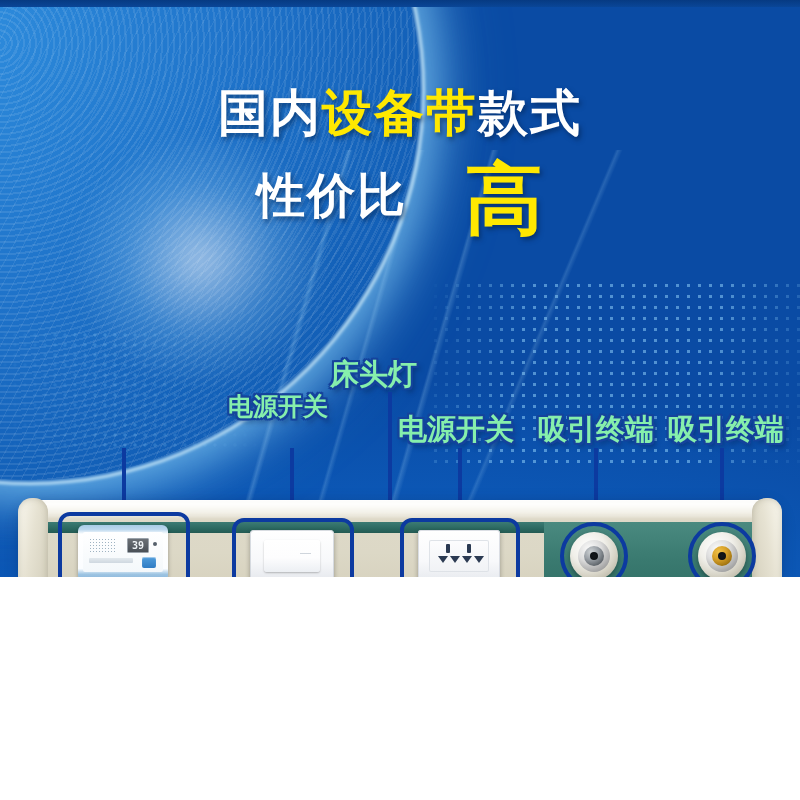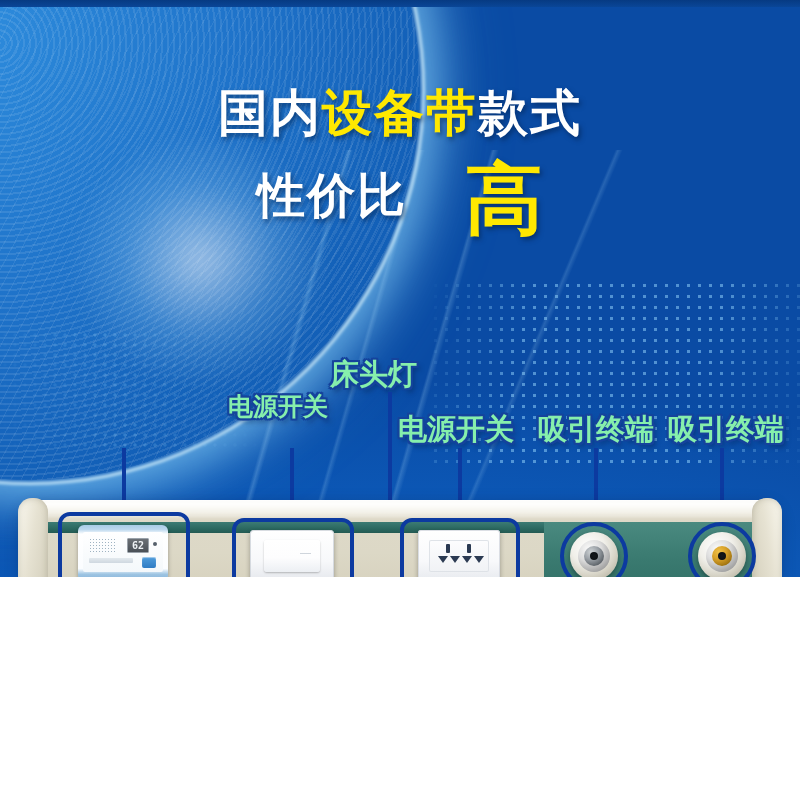--- a/index.html
+++ b/index.html
@@ -335,21 +335,21 @@
     <div class="lip"></div>
     <div class="cap left"></div>
     <div class="cap right"></div>
   </div>
 
   <div class="lamp" style="left:280px;top:603px;width:262px;height:27px;position:absolute;"></div>
 
   <div class="intercom">
     <div class="ic-face">
       <div class="ic-grille"></div>
-      <div class="ic-display">62</div>
+      <div class="ic-display">39</div>
       <div class="ic-led"></div>
       <div class="ic-slot"></div>
       <div class="ic-btn"></div>
     </div>
   </div>
   <div class="ic-screw" style="position:absolute;left:121px;top:584px;"></div>
 
   <div class="switch">
     <div class="sw-rocker">
         <div class="sw-mark"></div>

